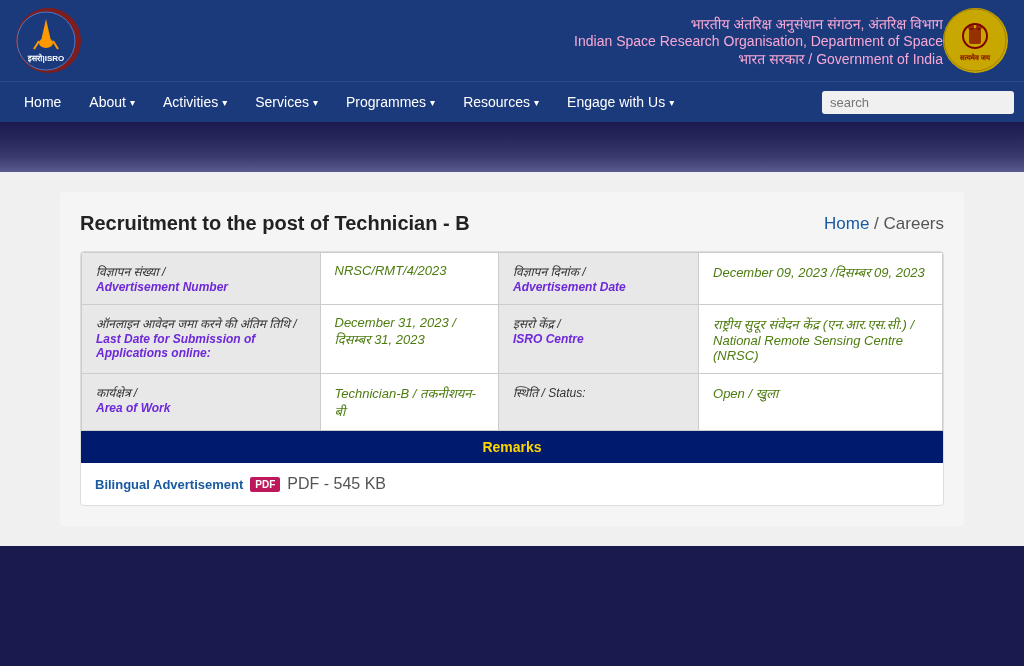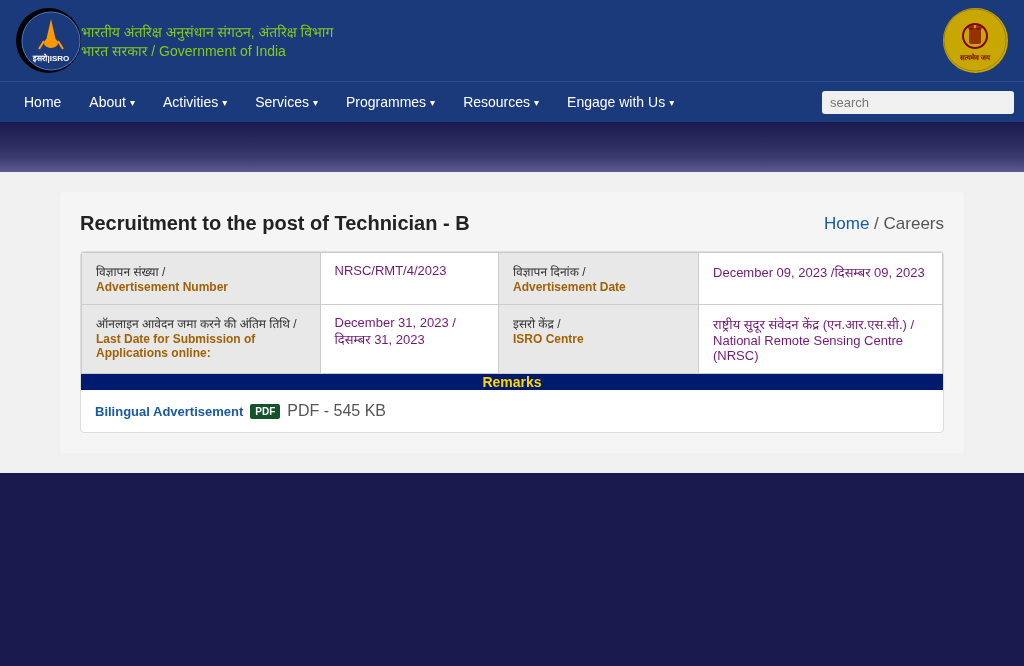--- a/index.html
+++ b/index.html
@@ -14,24 +14,24 @@
       position: relative;
     }
     .logo-left {
       display: flex;
       align-items: center;
     }
     .logo-circle {
       width: 65px;
       height: 65px;
       border-radius: 50%;
-      background: #000000;
+      background: #7f1d1d;
       display: flex;
       flex-direction: column;
-      align-items: flex-end;
+      align-items: flex-start;
       justify-content: center;
       color: #f90;
       font-size: 9px;
       font-weight: bold;
     }
     .logo-right {
       width: 65px;
       height: 65px;
       border-radius: 50%;
       background: #c8a800;
@@ -113,20 +113,21 @@
       background: white;
       border: 1px solid #ddd;
       border-radius: 4px;
       overflow: hidden;
     }
 
     
     .info-table {
       width: 100%;
       border-collapse: collapse;
+      font-style: italic;
     }
     .info-table td {
       padding: 10px 14px;
       border: 1px solid #ccc;
       vertical-align: top;
       font-size: 13px;
     }
     .info-table .label-cell {
       background: #e8e8e8;
       font-weight: normal;
@@ -134,49 +135,50 @@
     }
     .info-table .label-hindi {
       display: block;
       font-size: 12px;
       color: #333;
     }
     .info-table .label-english {
       display: block;
       font-size: 12px;
       font-weight: bold;
-      color: #a16207;
+      color: #6d28d9;
     }
     .info-table .value-cell {
       background: white;
-      color: #701a75;
+      color: #4d7c0f;
     }
 
     .remarks-bar {
       background: #001a6e;
       color: #ffd700;
       text-align: center;
+      padding: 8px;
       font-size: 14px;
       font-weight: bold;
     }
 
     .attachment-row {
       padding: 12px 14px;
       display: flex;
       align-items: center;
       gap: 7px;
     }
     .attachment-link {
       color: #1a5aa0;
       text-decoration: none;
       font-weight: bold;
       font-size: 13px;
     }
     .pdf-badge {
-      background: #14532d;
+      background: #be185d;
       color: white;
       font-size: 10px;
       padding: 2px 5px;
       border-radius: 2px;
       font-weight: bold;
     }
     .file-size {
       color: #555;
       font-size: 16px;
     }
@@ -194,22 +196,23 @@
 
         <polygon points="30,8 35,30 25,30" fill="#f90"></polygon>
         <ellipse cx="30" cy="32" rx="7" ry="5" fill="#f90"></ellipse>
         <line x1="23" y1="30" x2="18" y2="38" stroke="#f90" stroke-width="2"></line>
         <line x1="37" y1="30" x2="42" y2="38" stroke="#f90" stroke-width="2"></line>
         <text x="30" y="50" text-anchor="middle" fill="white" font-size="8" font-weight="bold">इसरो|ISRO</text>
       </svg>
     </div>
   </div>
 
-  <div style="text-align:left; color:#84cc16; flex:1;">
+  <div style="text-align:right; color:#f9a8d4; flex:1;">
     <div class="hindi-title">भारतीय अंतरिक्ष अनुसंधान संगठन, अंतरिक्ष विभाग</div>
+    <div class="main-title">Indian Space Research Organisation, Department of Space</div>
     <div class="subtitle">भारत सरकार / Government of India</div>
   </div>
 
   <div class="logo-right">
     <svg width="65" height="65" viewBox="0 0 65 65">
       <circle cx="32" cy="32" r="31" fill="#c8a800" stroke="#a08000" stroke-width="1"></circle>
       <circle cx="32" cy="28" r="12" fill="none" stroke="#800000" stroke-width="2"></circle>
       <text x="32" y="52" text-anchor="middle" fill="#800000" font-size="7" font-weight="bold">सत्यमेव जय</text>
 
       <rect x="26" y="20" width="12" height="16" rx="2" fill="#800000" opacity="0.7"></rect>
@@ -287,20 +290,32 @@
               <span class="label-english">Last Date for Submission of Applications online:</span>
             </td>
             <td class="value-cell">December 31, 2023 / दिसम्बर 31, 2023</td>
             <td class="label-cell">
               <span class="label-hindi">इसरो केंद्र /</span>
               <span class="label-english">ISRO Centre</span>
             </td>
             <td class="value-cell">राष्ट्रीय सुदूर संवेदन केंद्र (एन.आर.एस.सी.) / National Remote Sensing Centre (NRSC)</td>
           </tr>
 
+          <tr>
+            <td class="label-cell">
+              <span class="label-hindi">कार्यक्षेत्र /</span>
+              <span class="label-english">Area of Work</span>
+            </td>
+            <td class="value-cell">Technician-B / तकनीशयन-बी</td>
+            <td class="label-cell">
+              <span class="label-hindi">स्थिति / Status:</span>
+              <span class="label-english"></span>
+            </td>
+            <td class="value-cell">Open / खुला</td>
+          </tr>
 
         </tbody>
       </table>
 
       <div class="remarks-bar">Remarks</div>
 
       <div class="attachment-row">
         <a href="#" class="attachment-link">Bilingual Advertisement</a>
         <span class="pdf-badge">PDF</span>
         <span class="file-size">PDF - 545 KB</span>

